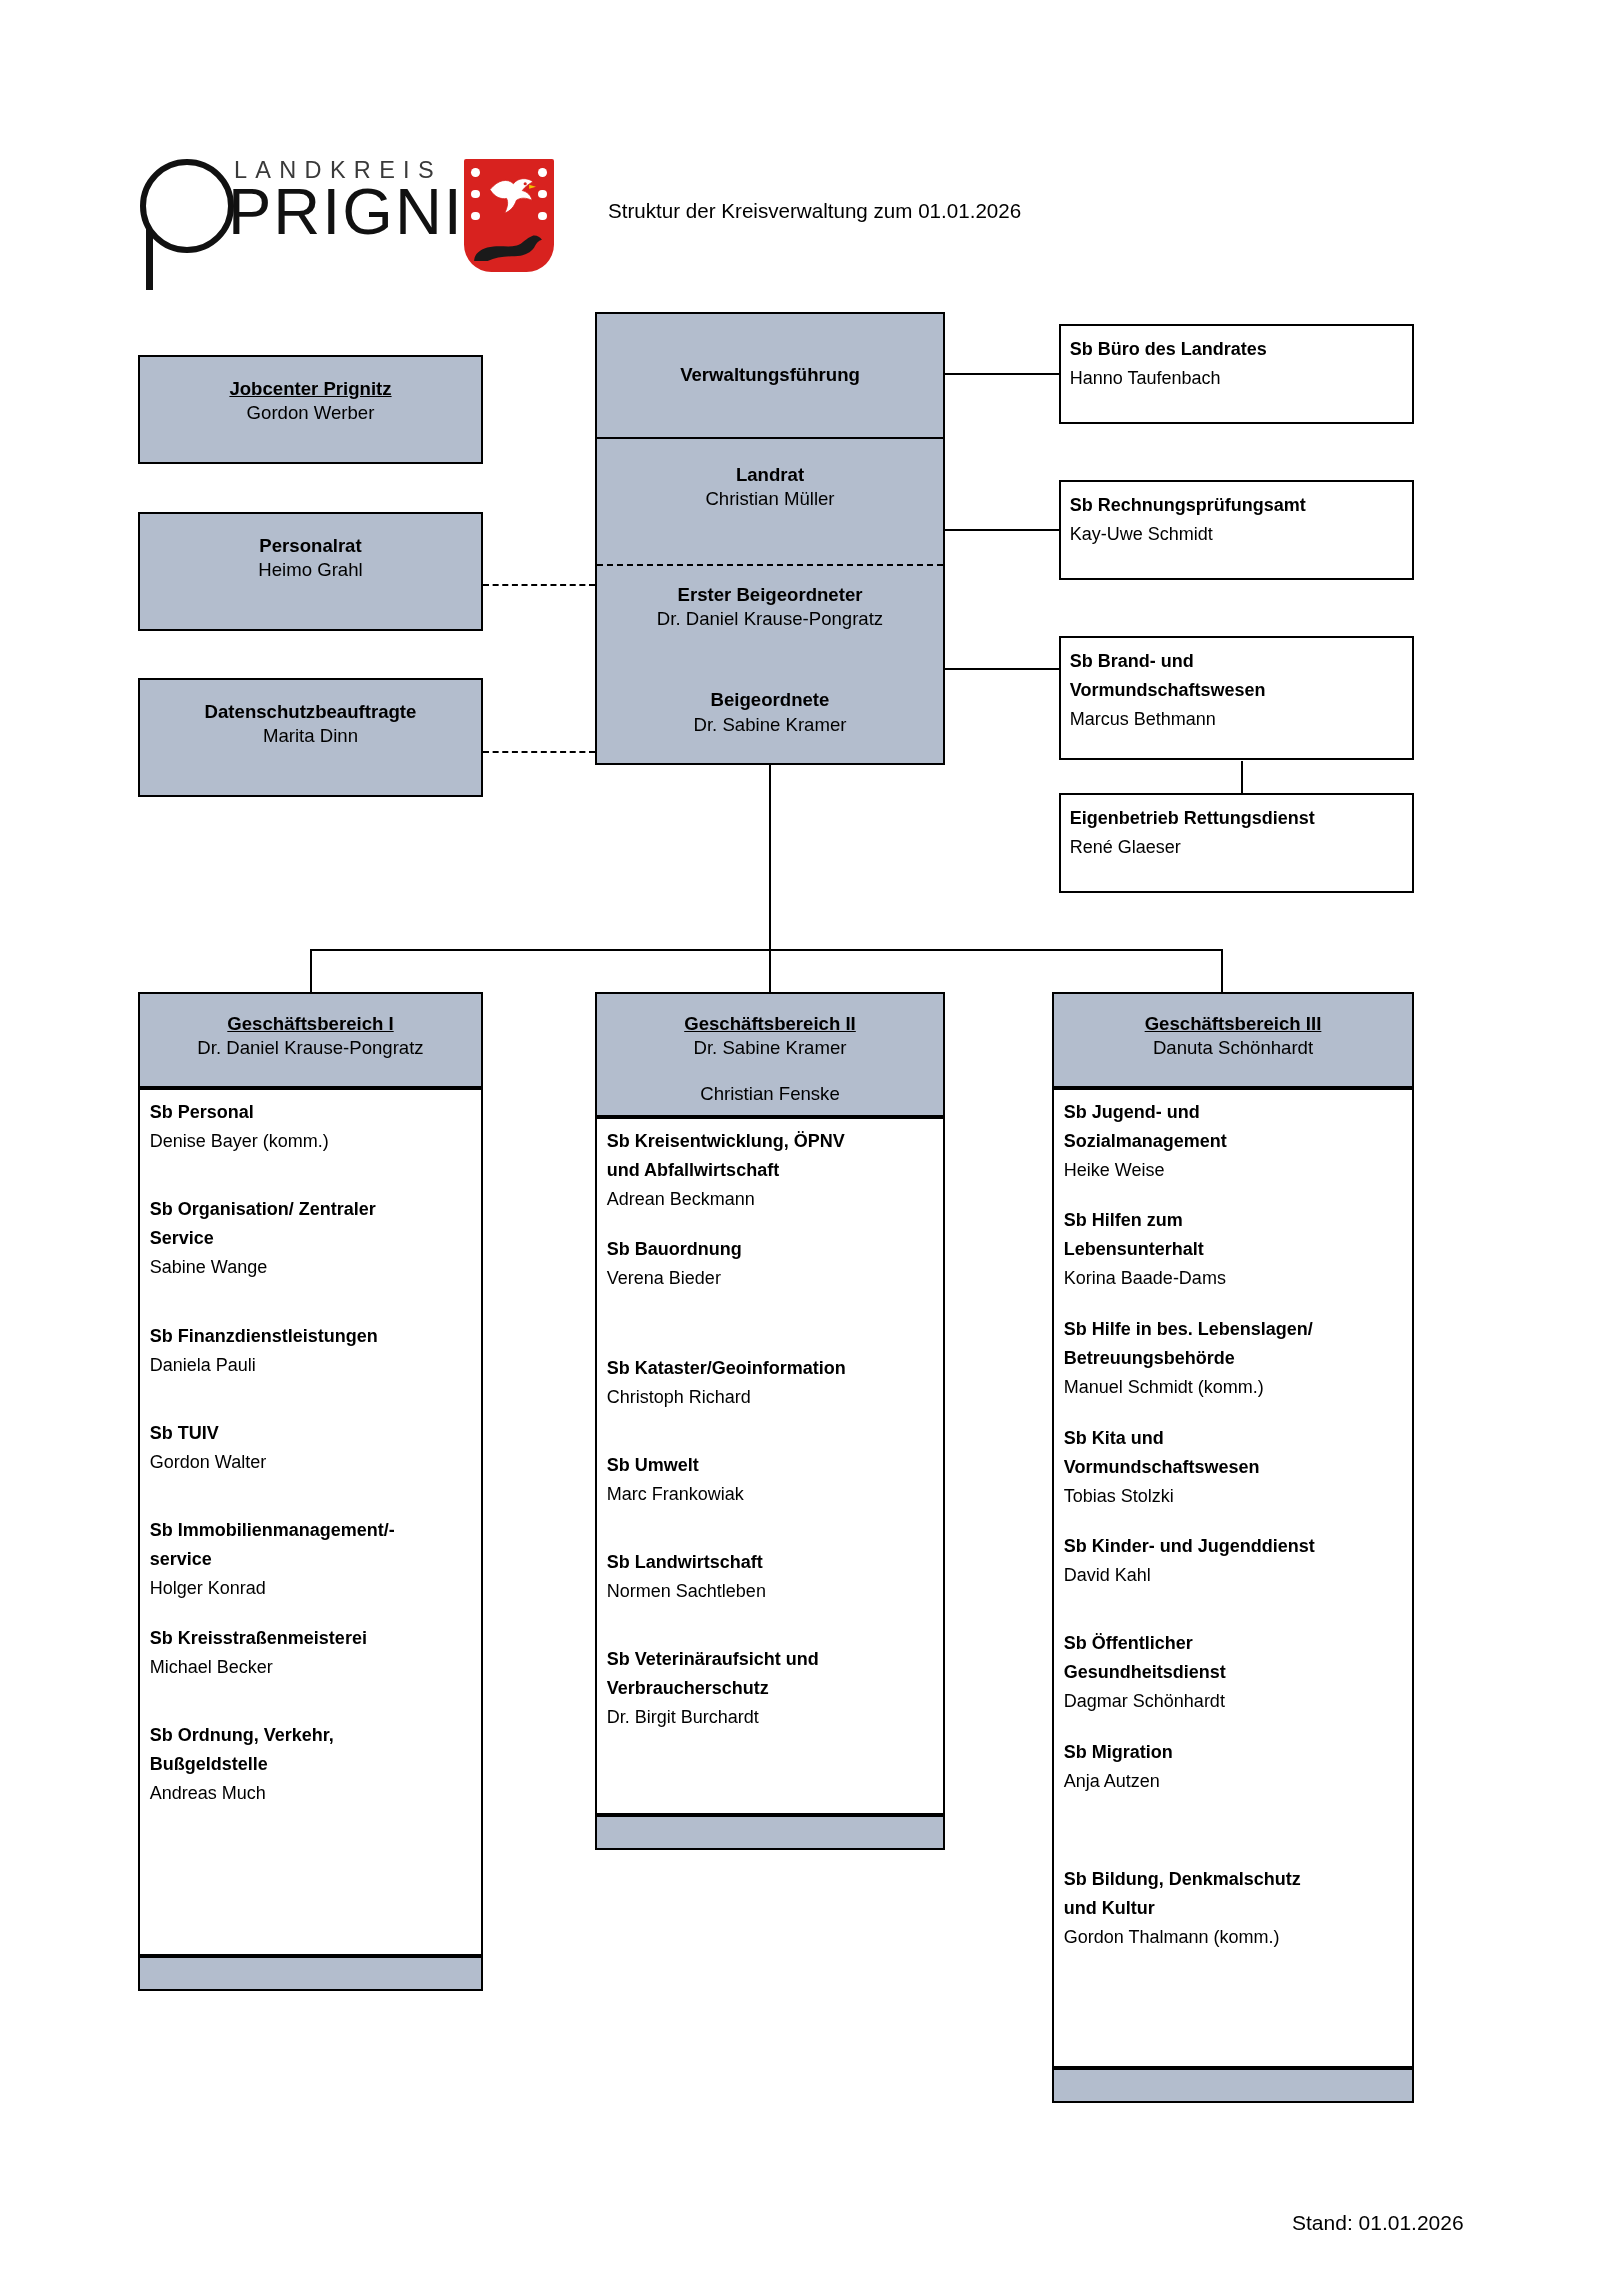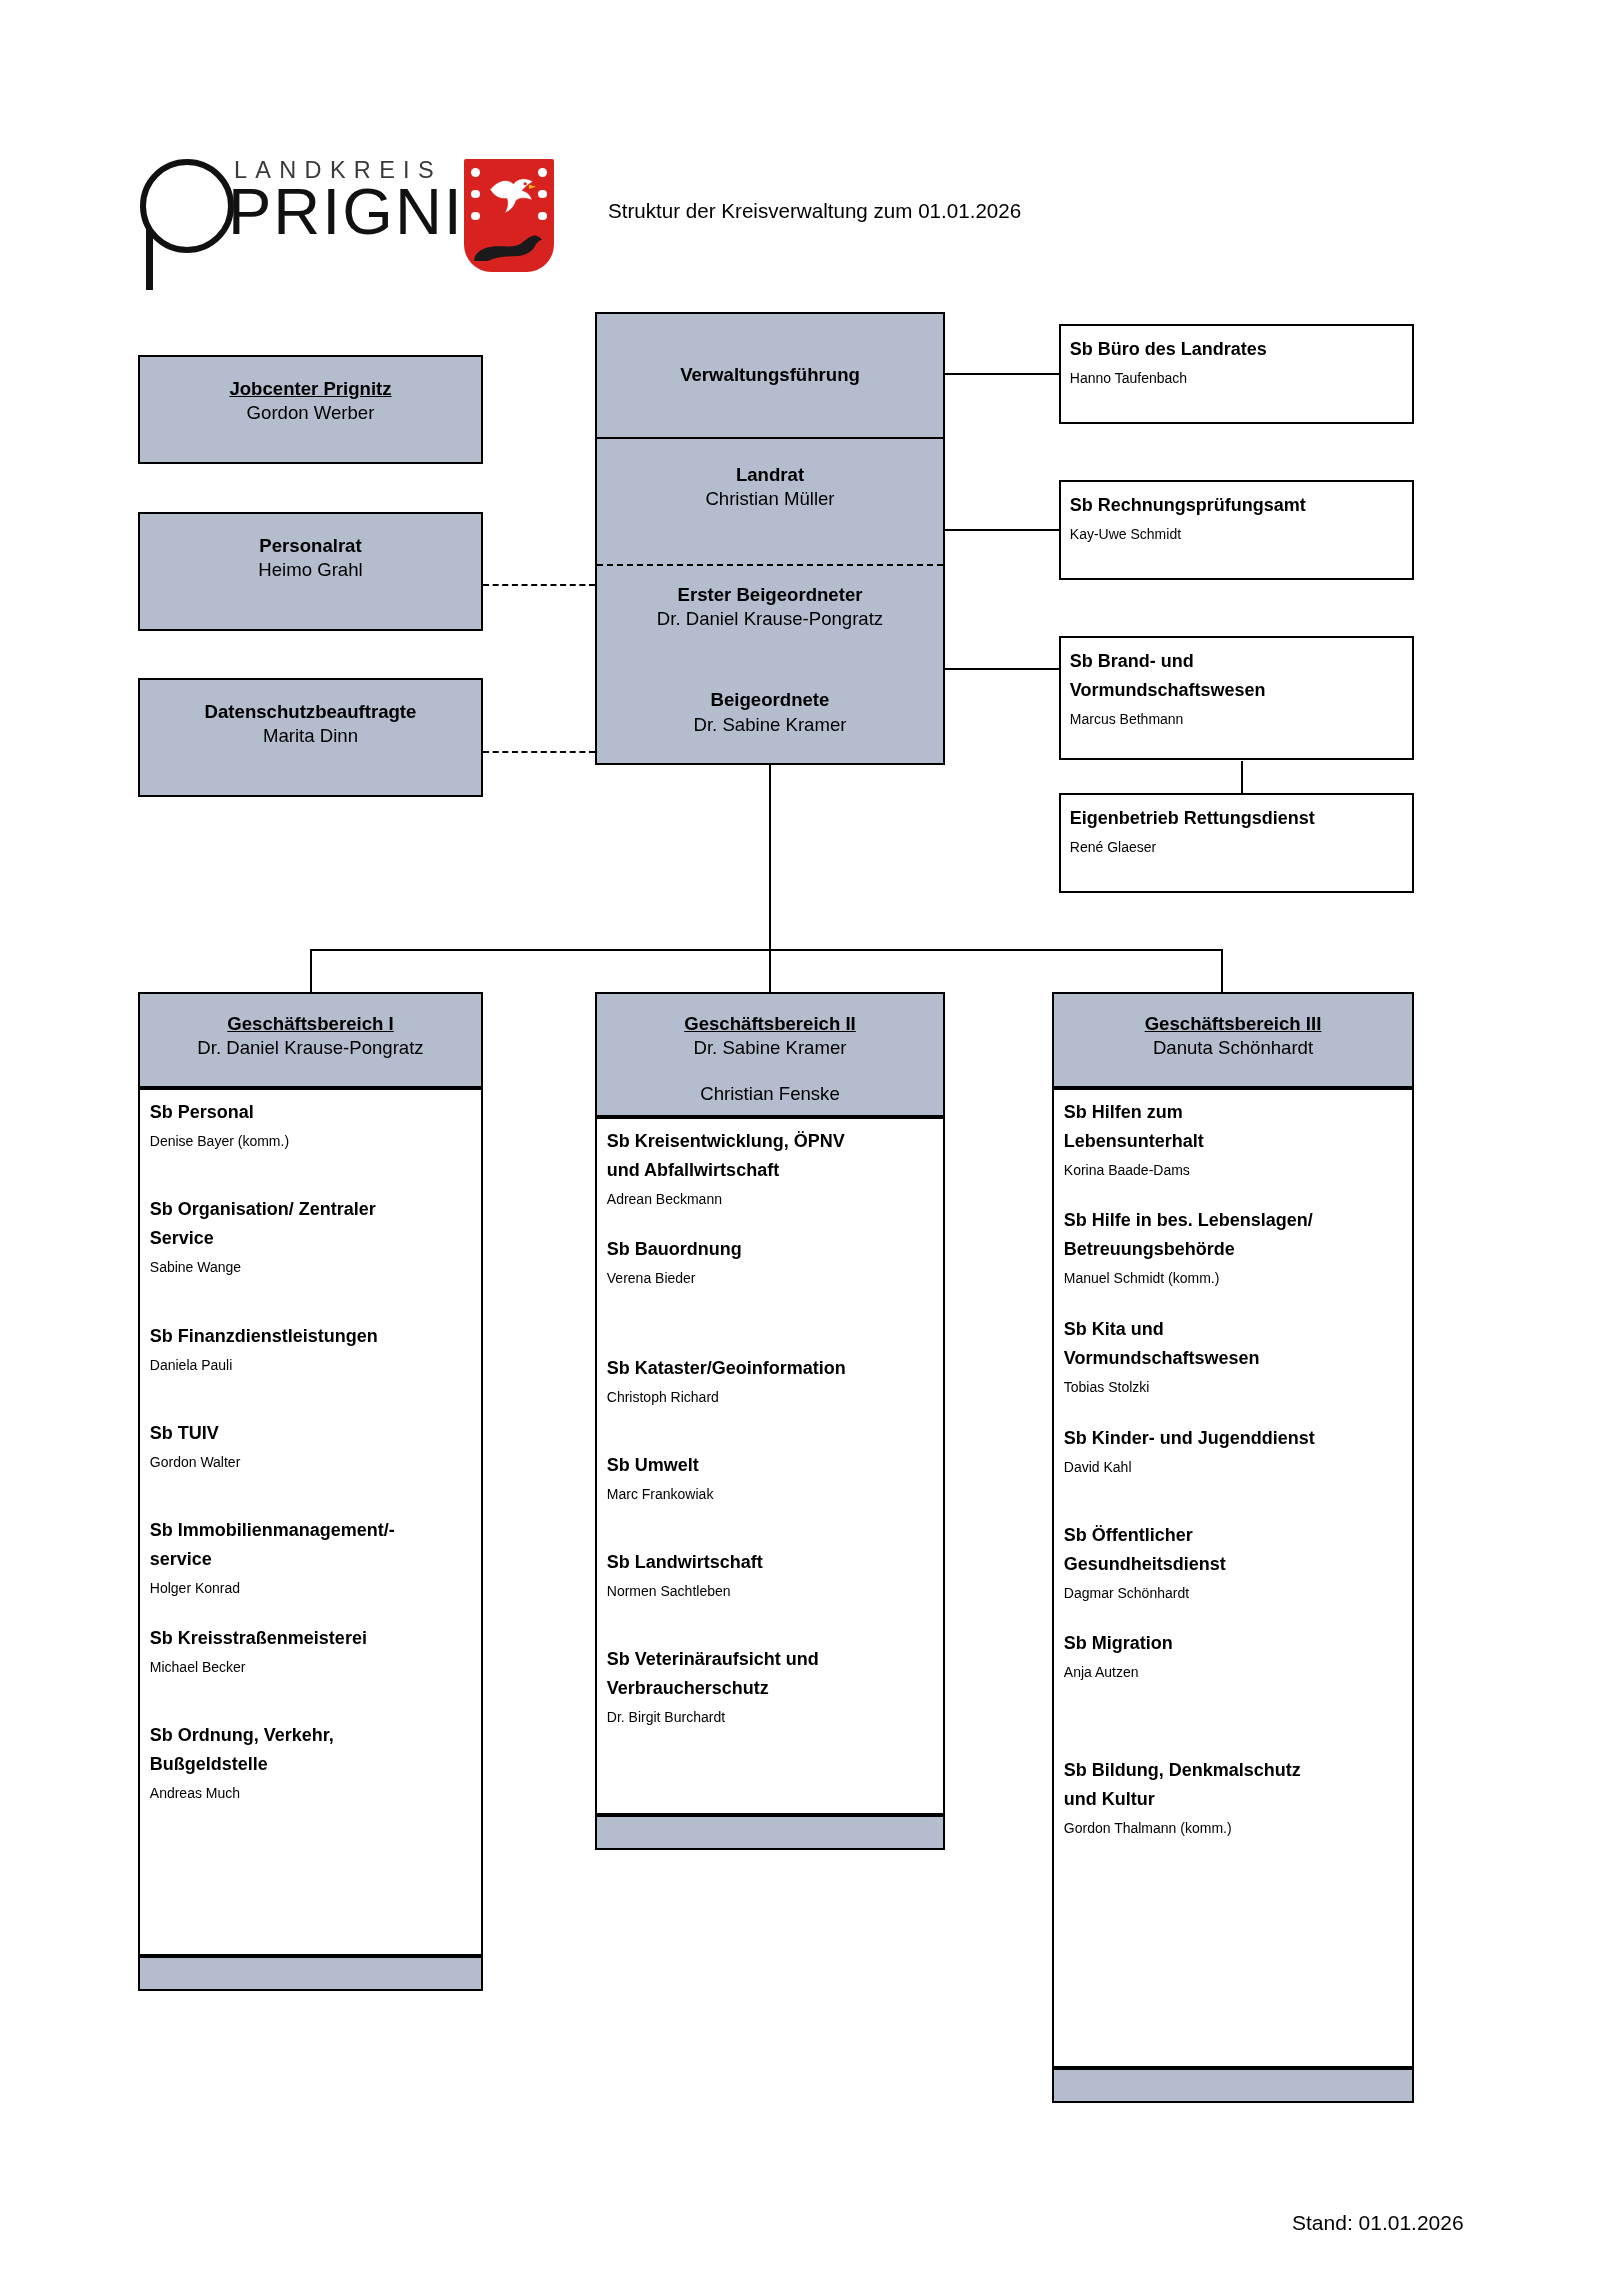--- a/index.html
+++ b/index.html
@@ -148,21 +148,21 @@
   .t-name {
     font-size: 18.6px;
     line-height: 24.5px;
   }
   .sb-title {
     font-size: 18px;
     font-weight: bold;
     line-height: 29px;
   }
   .sb-name {
-    font-size: 14px;
+    font-size: 18px;
     line-height: 29px;
   }
 
   
   #jobcenter   { left: 138px; top: 355px; width: 345px; height: 109px; }
   #personalrat { left: 138px; top: 512px; width: 345px; height: 119px; }
   #datenschutz { left: 138px; top: 678px; width: 345px; height: 119px; }
   .left-box-inner {
     padding-top: 19.6px;
   }
@@ -463,20 +463,25 @@
   <div class="gb-foot" id="gb2-foot"></div>
 
   <div class="gb-head" id="gb3-head">
     <div class="gb-head-inner">
       <div class="t-title uline">Geschäftsbereich III</div>
       <div class="t-name">Danuta Schönhardt</div>
     </div>
   </div>
   <div class="gb-body" id="gb3-body">
       <div class="dept" style="margin-bottom: 21.6px;">
+        <div class="sb-title">Sb Jugend- und</div>
+        <div class="sb-title">Sozialmanagement</div>
+        <div class="sb-name">Heike Weise</div>
+      </div>
+      <div class="dept" style="margin-bottom: 21.6px;">
         <div class="sb-title">Sb Hilfen zum</div>
         <div class="sb-title">Lebensunterhalt</div>
         <div class="sb-name">Korina Baade-Dams</div>
       </div>
       <div class="dept" style="margin-bottom: 21.6px;">
         <div class="sb-title">Sb Hilfe in bes. Lebenslagen/</div>
         <div class="sb-title">Betreuungsbehörde</div>
         <div class="sb-name">Manuel Schmidt (komm.)</div>
       </div>
       <div class="dept" style="margin-bottom: 21.6px;">

